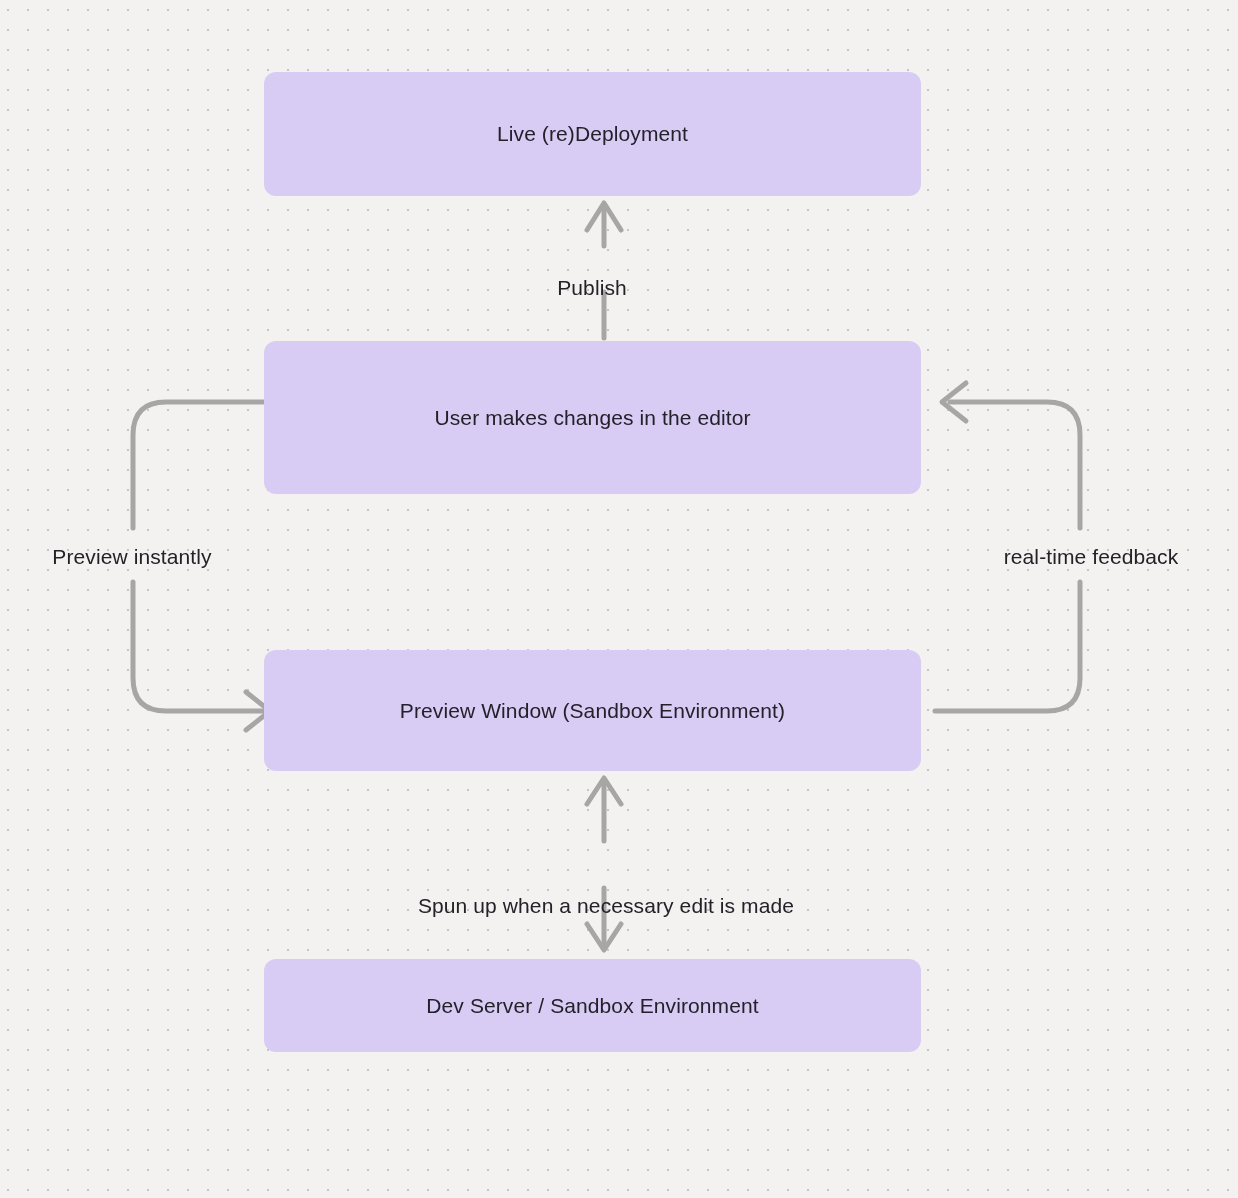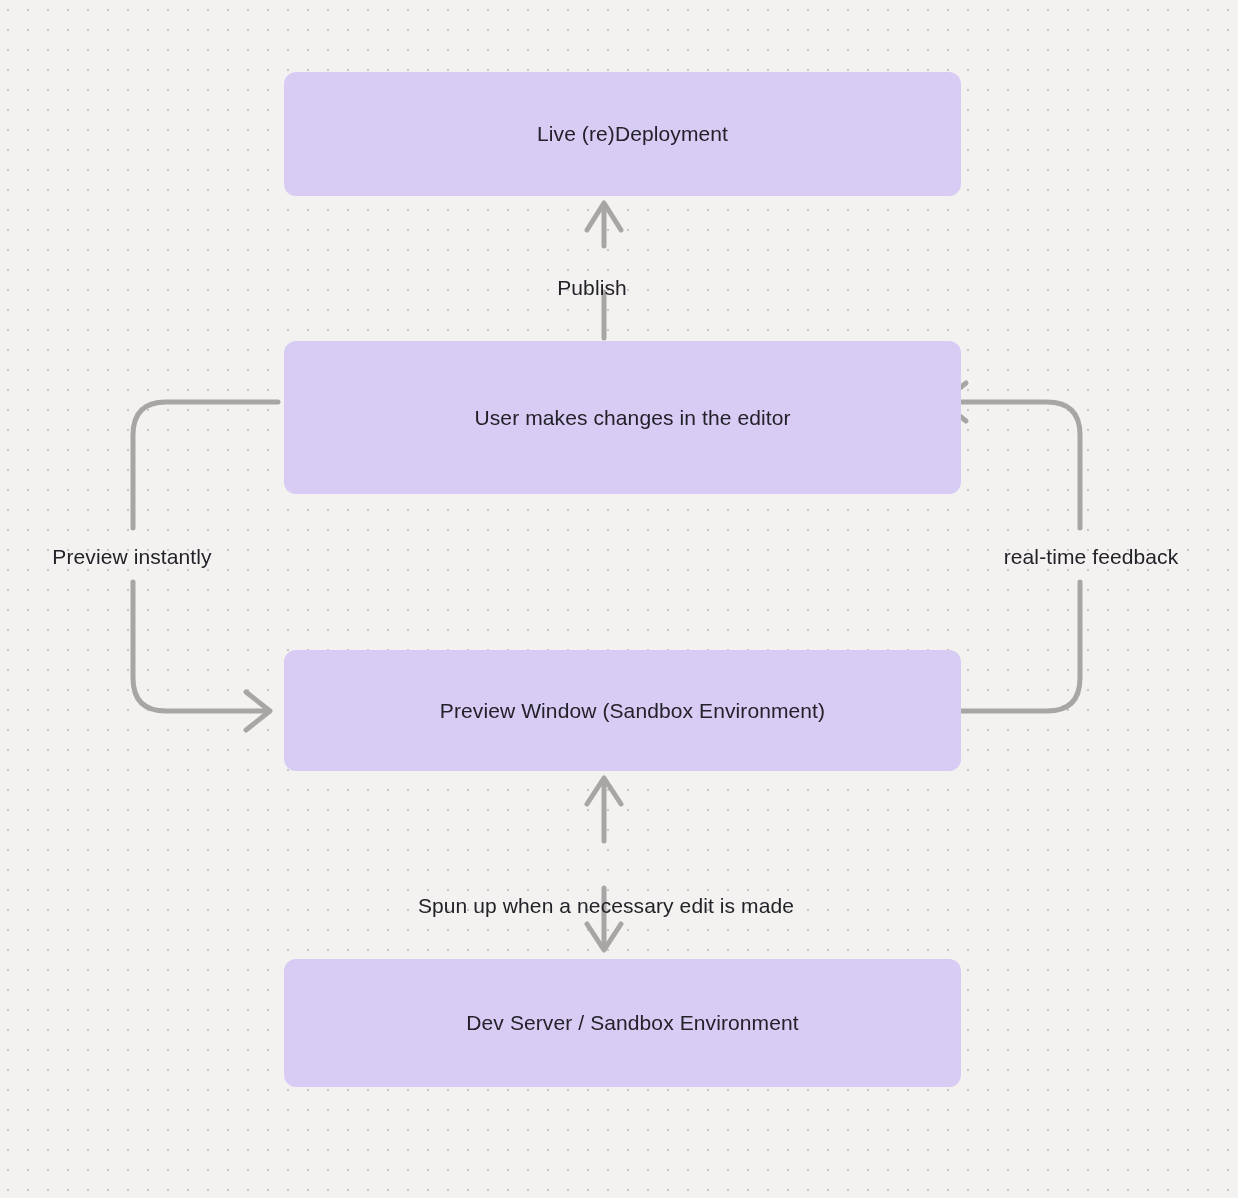--- a/index.html
+++ b/index.html
@@ -30,34 +30,33 @@
   }
   .edges path{
     fill:none;
     stroke:var(--connector);
     stroke-width:5;
     stroke-linecap:round;
     stroke-linejoin:round;
   }
   .node{
     position:absolute;
-    left:284px;
+    left:264px;
     width:657px;
     background:var(--node-fill);
     border-radius:12px;
     display:flex;align-items:center;justify-content:center;
     color:var(--node-text);
     font-size:21px;
     letter-spacing:0.1px;
-    padding-left:20px;
   }
   .node-live{top:72px;height:124px;}
   .node-editor{top:341px;height:153px;}
   .node-preview{top:650px;height:121px;}
-  .node-dev{top:959px;height:128px;}
+  .node-dev{top:959px;height:93px;}
   .edge-label{
     position:absolute;
     transform:translate(-50%,-50%);
     color:var(--label-text);
     font-size:21px;
     white-space:nowrap;
     letter-spacing:0.1px;
   }
   .label-publish{left:592px;top:269px;margin-top:19px;}
   .label-updates{left:132px;top:557px;}

